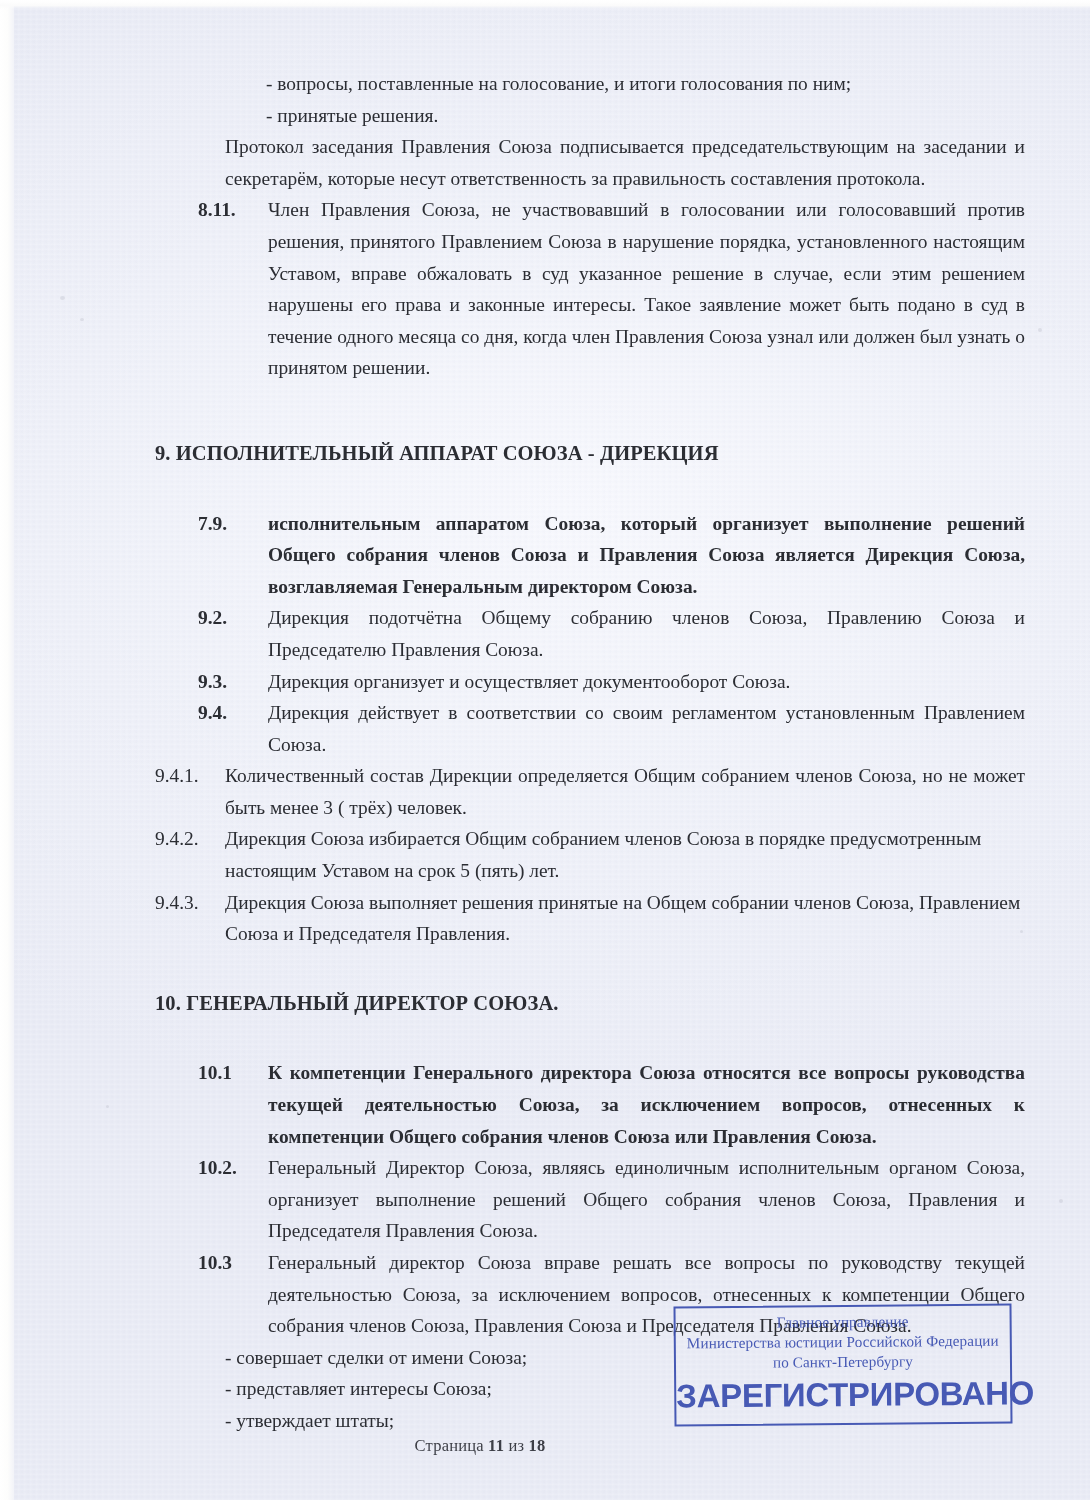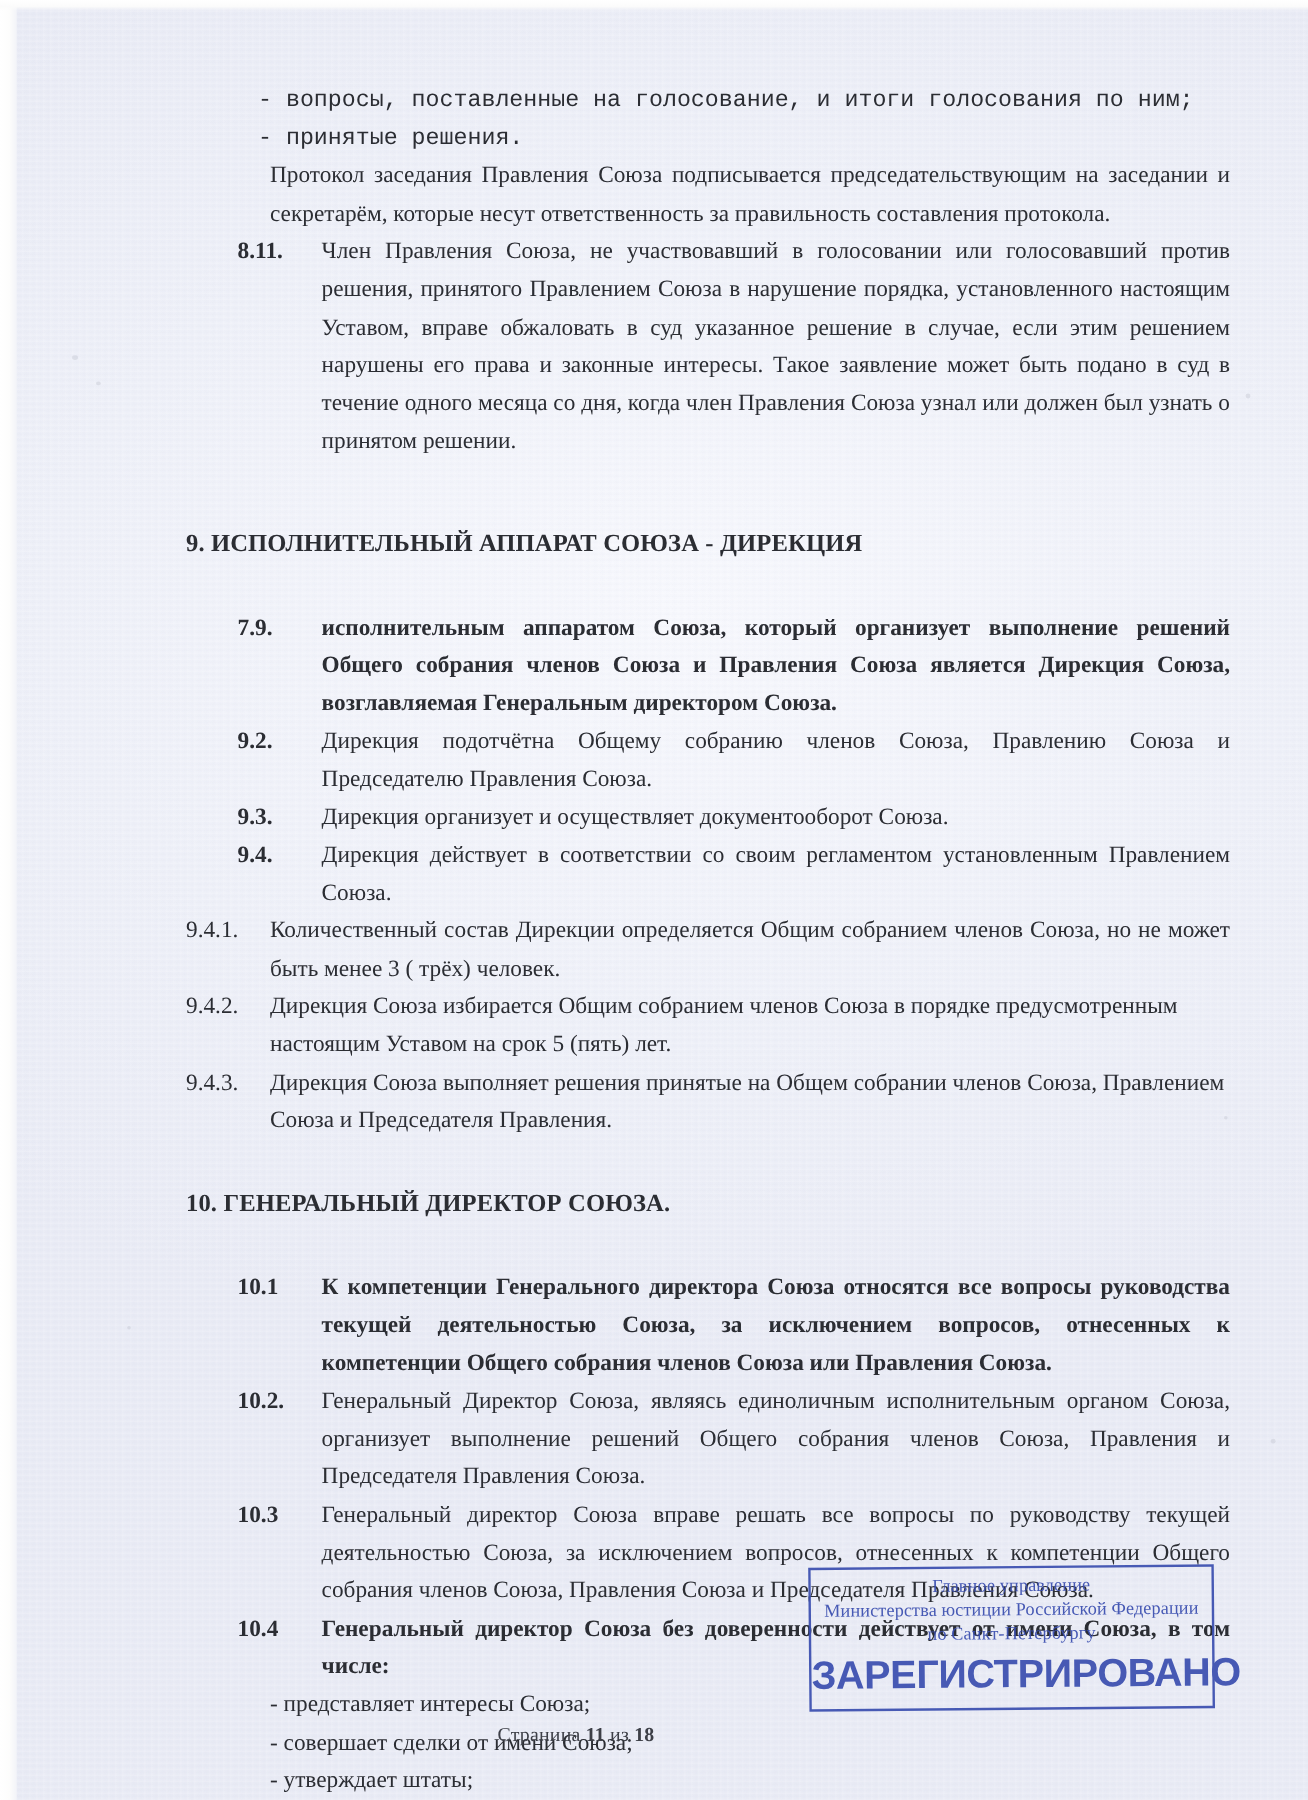--- a/index.html
+++ b/index.html
@@ -62,24 +62,23 @@
     position: absolute;
     left: 155px;
     top: 68px;
     width: 870px;
     color: #2b2d33;
     font-size: 19.4px;
     line-height: 31.6px;
   }
 
   .dash-line {
-    margin: 0 0 0 60px;
+    margin: 0 0 0 111px;
     text-align: left;
     white-space: nowrap;
-    font-family: Liberation Mono, monospace;
   }
 
   .plain-para {
     margin: 0 0 0 70px;
     text-align: justify;
     text-justify: inter-word;
   }
 
   
   .clause {
@@ -250,27 +249,23 @@
     <div class="clause">
       <span class="clause-num w-narrow bold">10.2.</span>
       <span class="clause-body">Генеральный Директор Союза, являясь единоличным исполнительным органом Союза, организует выполнение решений Общего собрания членов Союза, Правления и Председателя Правления Союза.</span>
     </div>
 
     <div class="clause">
       <span class="clause-num w-narrow bold">10.3</span>
       <span class="clause-body">Генеральный директор Союза вправе решать все вопросы по руководству текущей деятельностью Союза, за исключением вопросов, отнесенных к компетенции Общего собрания членов Союза, Правления Союза и Председателя Правления Союза.</span>
     </div>
 
-    <div class="clause">
-      <span class="clause-num w-narrow bold">10.4</span>
-      <span class="clause-body bold">Генеральный директор Союза без доверенности действует от имени Союза, в том числе:</span>
-    </div>
-
+
+    <div class="sub-bullet">- совершает сделки от имени Союза;</div>
     <div class="sub-bullet">- представляет интересы Союза;</div>
-    <div class="sub-bullet">- совершает сделки от имени Союза;</div>
     <div class="sub-bullet">- утверждает штаты;</div>
 
   </div>
 
   <div id="reg-stamp">
     <div class="stamp-inner">
       <div class="stamp-line">Главное управление</div>
       <div class="stamp-line">Министерства юстиции Российской Федерации</div>
       <div class="stamp-line">по Санкт-Петербургу</div>
       <div class="stamp-big">ЗАРЕГИСТРИРОВАНО</div>

